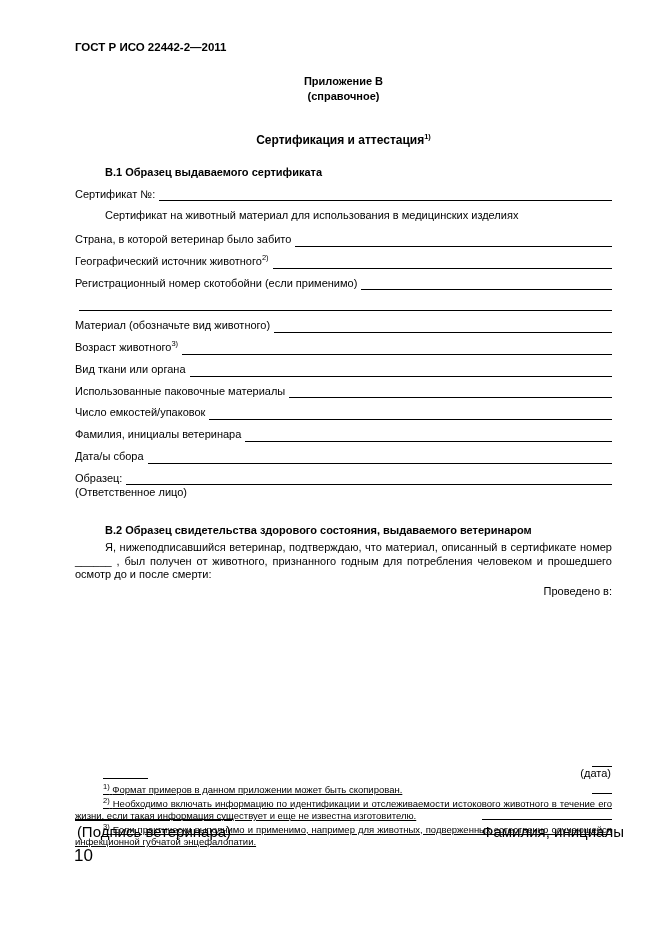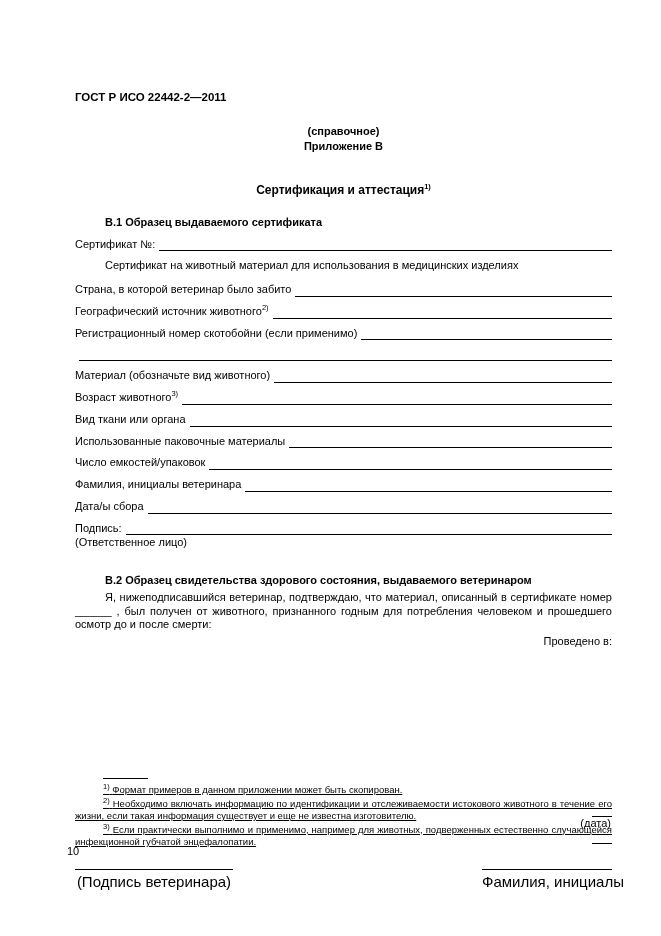--- a/index.html
+++ b/index.html
@@ -4,21 +4,21 @@
 <style>
   * { margin: 0; padding: 0; box-sizing: border-box; }
   html, body { background: #ffffff; }
   body { font-family: "Liberation Sans", sans-serif; color: #000; }
 
   .page {
     position: relative;
     width: 661px;
     height: 900px;
     background: #ffffff;
-    padding: 90px 49px 0 75px;
+    padding: 40px 49px 0 75px;
     font-size: 11px;
     line-height: 1.25;
     overflow: hidden;
   }
 
   .doc-header {
     font-weight: bold;
     font-size: 11.5px;
   }
 
@@ -112,35 +112,35 @@
   }
   .footnote {
     text-indent: 28px;
     text-align: justify;
     margin-bottom: 1px;
     text-decoration: underline;
   }
 
   .page-number {
     position: absolute;
-    left: 67px;
+    left: 74px;
     top: 845px;
-    font-size: 11px;
+    font-size: 17px;
   }
 </style>
 </head>
 <body>
 
 <div class="page">
 
   <div class="doc-header">ГОСТ Р ИСО 22442-2—2011</div>
 
   <div class="annex-block">
+    <div>Приложение В</div>
     <div>(справочное)</div>
-    <div>Приложение В</div>
   </div>
 
   <div class="doc-title"><span>Сертификация и аттестация</span><sup>1)</sup></div>
 
   <div class="section-heading">В.1  Образец выдаваемого сертификата</div>
 
   <div class="field-row">
     <span class="label">Сертификат №:</span>
     <span class="blank"></span>
   </div>
@@ -195,21 +195,21 @@
     <span class="label"><span>Фамилия, инициалы ветеринара</span><sup></sup></span>
     <span class="blank"></span>
   </div>
 
   <div class="field-row">
     <span class="label"><span>Дата/ы сбора</span><sup></sup></span>
     <span class="blank"></span>
   </div>
 
   <div class="field-row" style="margin-bottom:1px;">
-    <span class="label"><span>Подпись:</span><sup></sup></span>
+    <span class="label"><span>Образец:</span><sup></sup></span>
     <span class="blank"></span>
   </div>
 
   <div class="caption">(Ответственное лицо)</div>
 
   <div class="section-heading b2">В.2  Образец свидетельства здорового состояния, выдаваемого ветеринаром</div>
 
 
   <div class="body-para">Я, нижеподписавшийся ветеринар, подтверждаю, что материал, описанный в сертификате номер ______ , был получен от животного, признанного годным для потребления человеком и прошедшего осмотр до и после смерти:</div>
 

